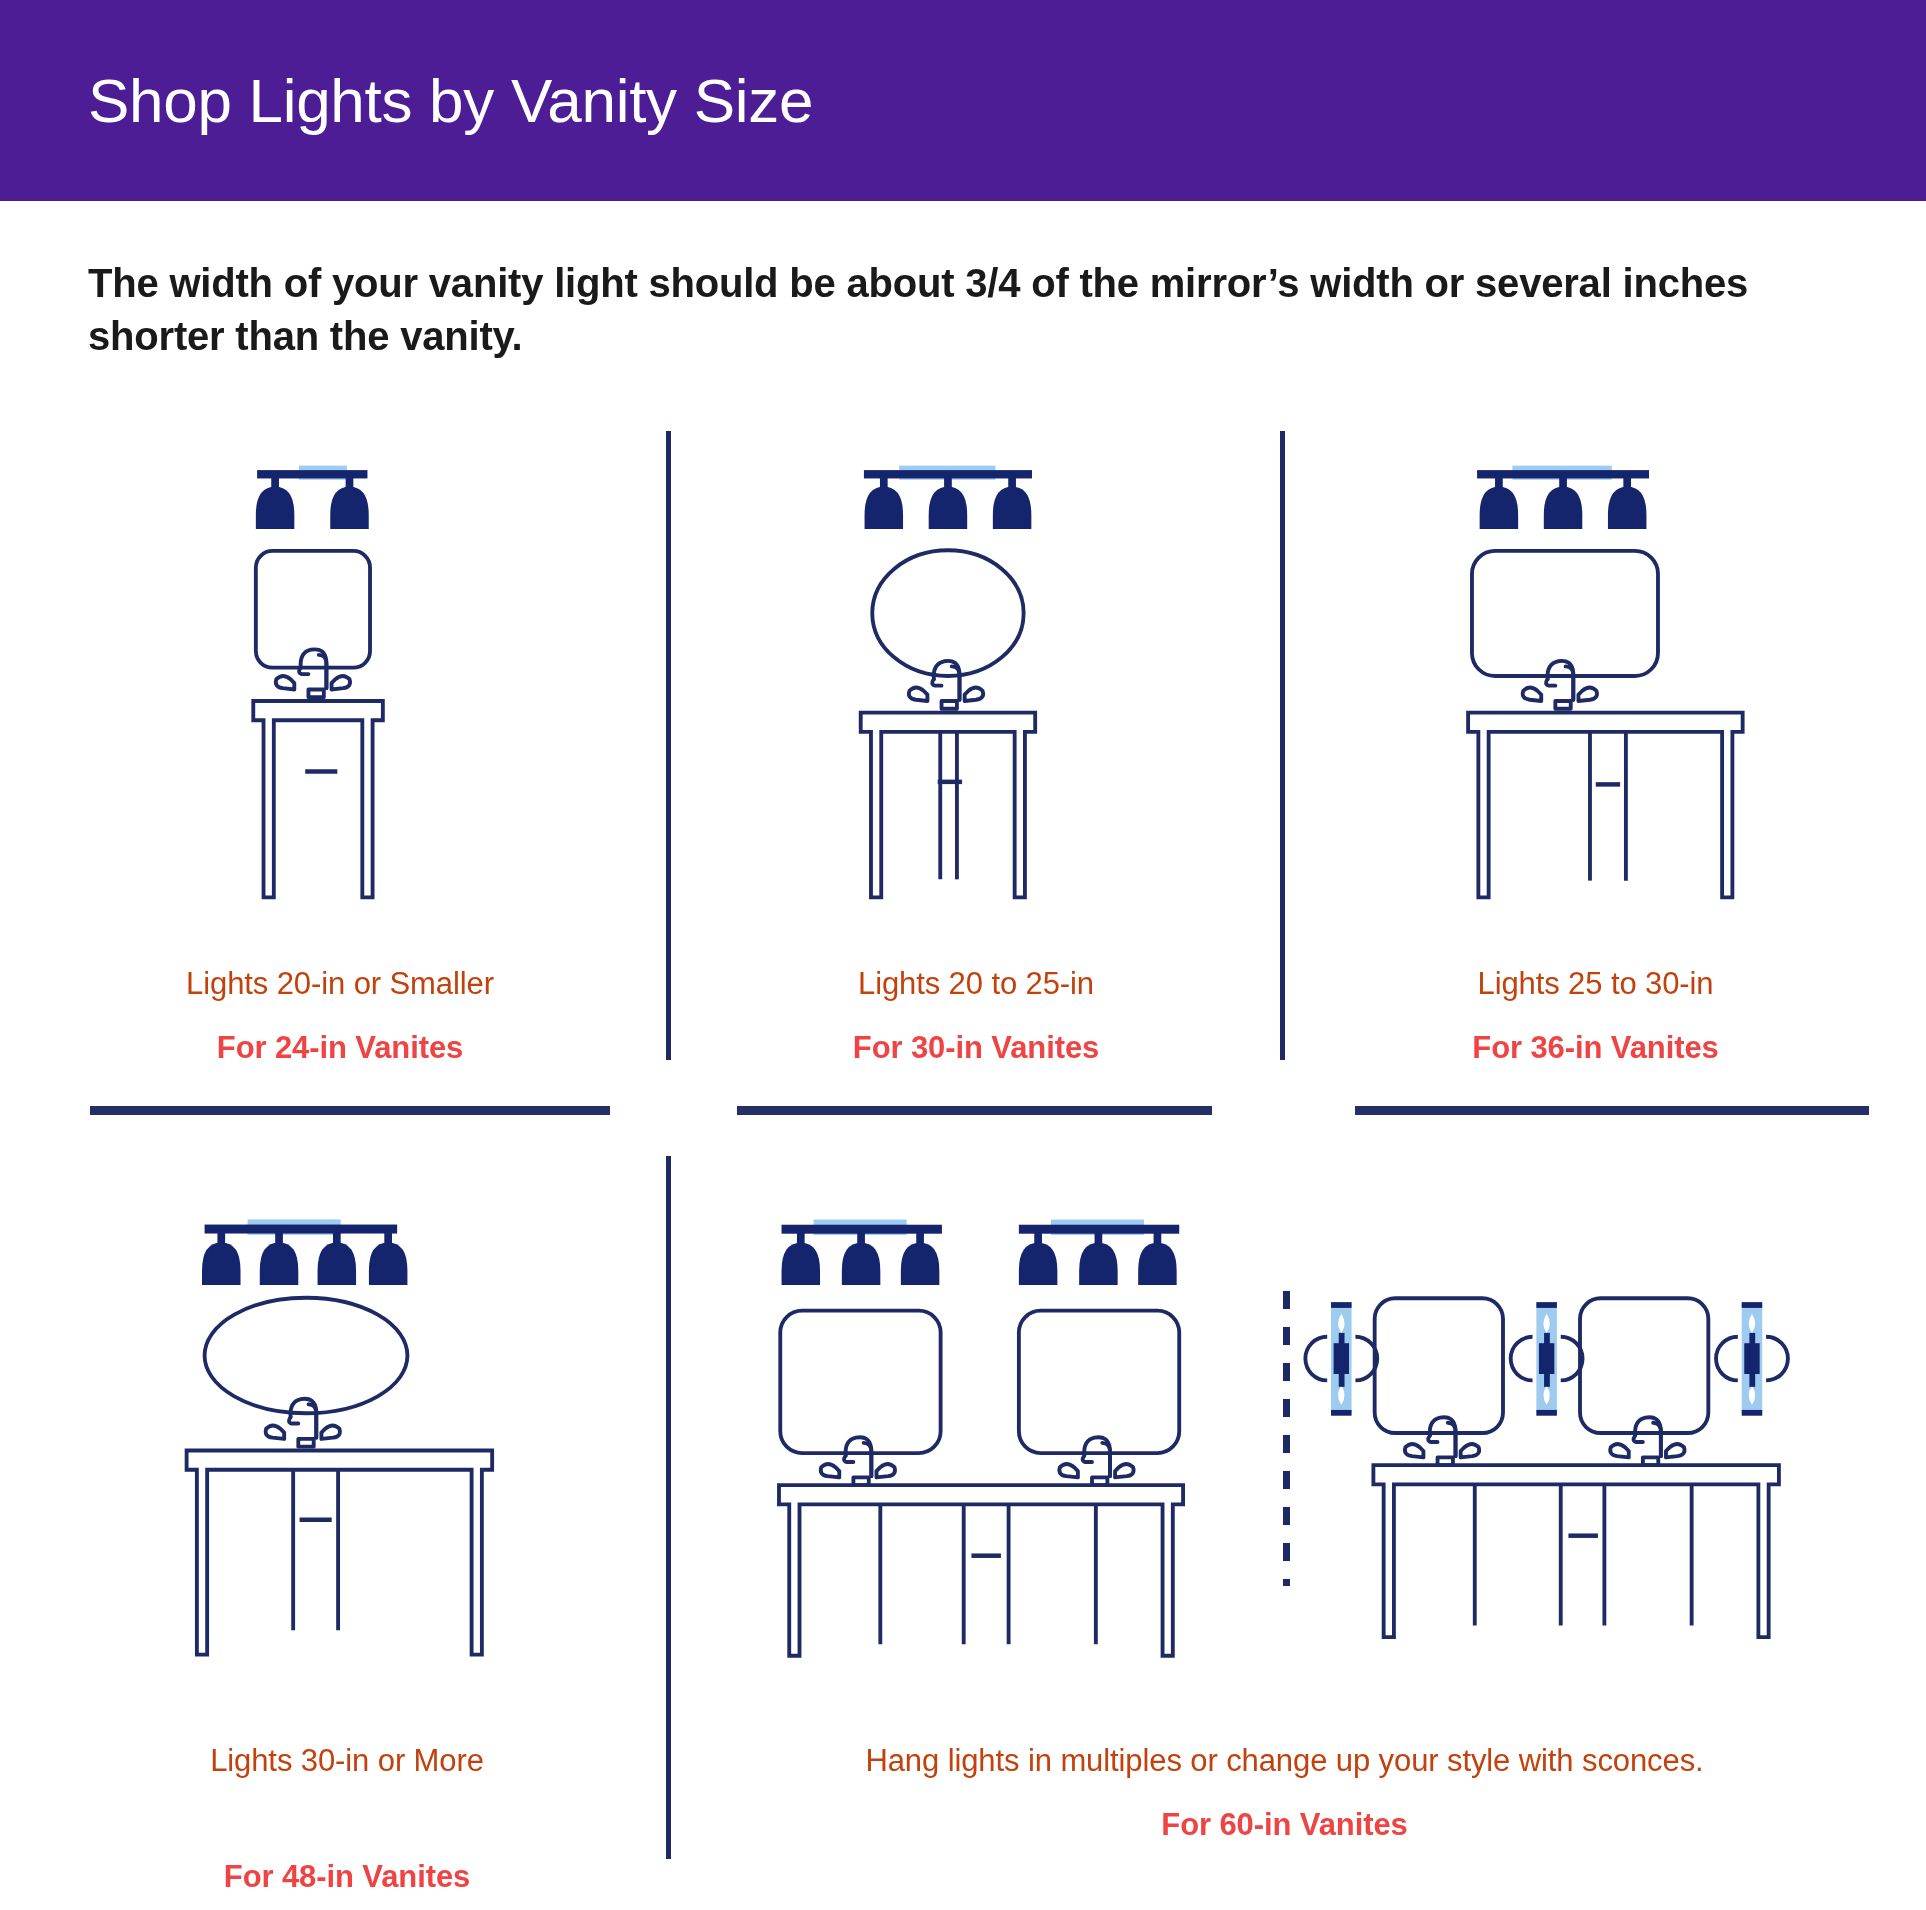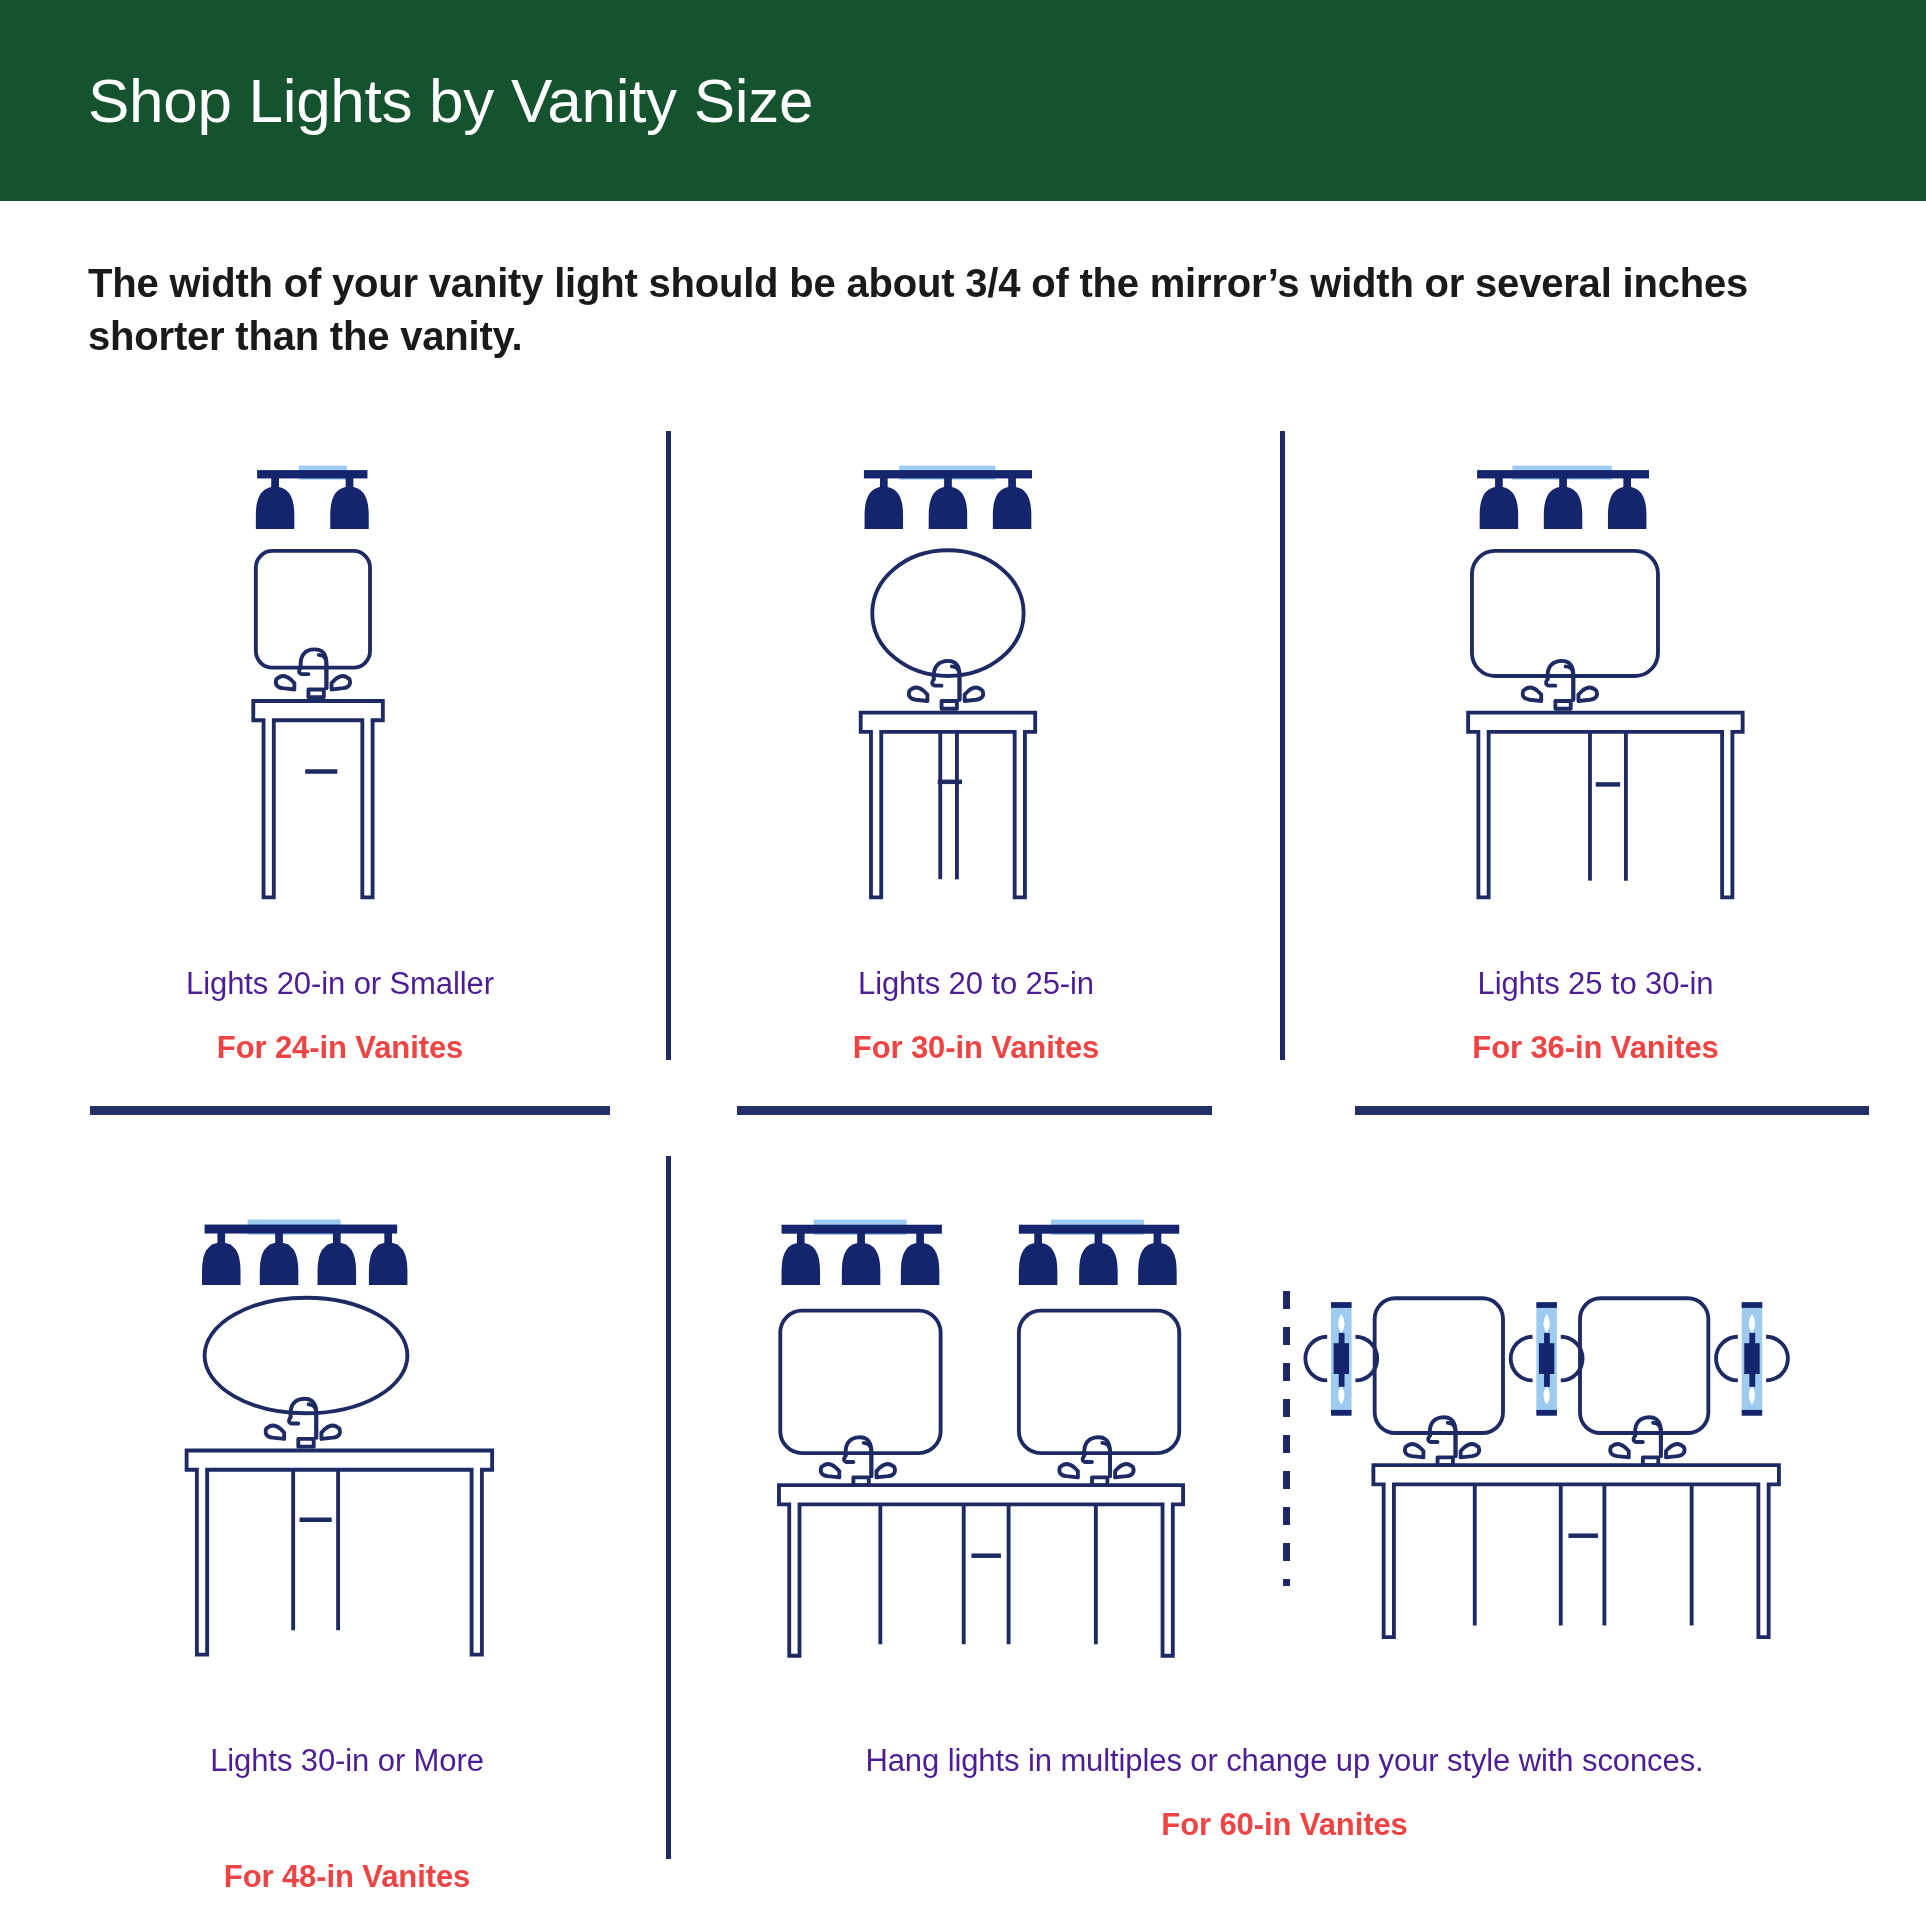--- a/index.html
+++ b/index.html
@@ -7,21 +7,21 @@
     width: 1926px; height: 1910px;
     background: #ffffff;
     font-family: "Liberation Sans", sans-serif;
     overflow: hidden;
   }
   .page { position: relative; width: 1926px; height: 1910px; background:#fff; }
 
   
   .header {
     position: absolute; left:0; top:0; width:1926px; height:201px;
-    background: #14532d;
+    background: #4c1d95;
     display: flex; align-items: center;
   }
   .header-title {
     color:#ffffff;
     font-size: 62px;
     font-weight: 500;
     letter-spacing: -0.3px;
     padding-left: 88px;
     line-height: 1;
   }
@@ -36,21 +36,21 @@
   
   .vdiv { position:absolute; width:5.1px; background:#1e2a63; }
   .hdiv { position:absolute; height:9px; background:#232f66; }
   .dashdiv {
     position:absolute; width:7px;
     background: repeating-linear-gradient(to bottom, #1e2a63 0 18px, rgba(0,0,0,0) 18px 36px);
   }
 
   
   .lbl-main {
-    position:absolute; text-align:center; font-size:31px; color:#4c1d95;
+    position:absolute; text-align:center; font-size:31px; color:#c2410c;
     font-weight:400; letter-spacing:-0.1px; white-space:nowrap;
   }
   .lbl-sub {
     position:absolute; text-align:center; font-size:31px; color:#ef4444;
     font-weight:700; letter-spacing:-0.1px; white-space:nowrap;
   }
 
   
   .illus { position:absolute; }
   svg { display:block; overflow:visible; }

